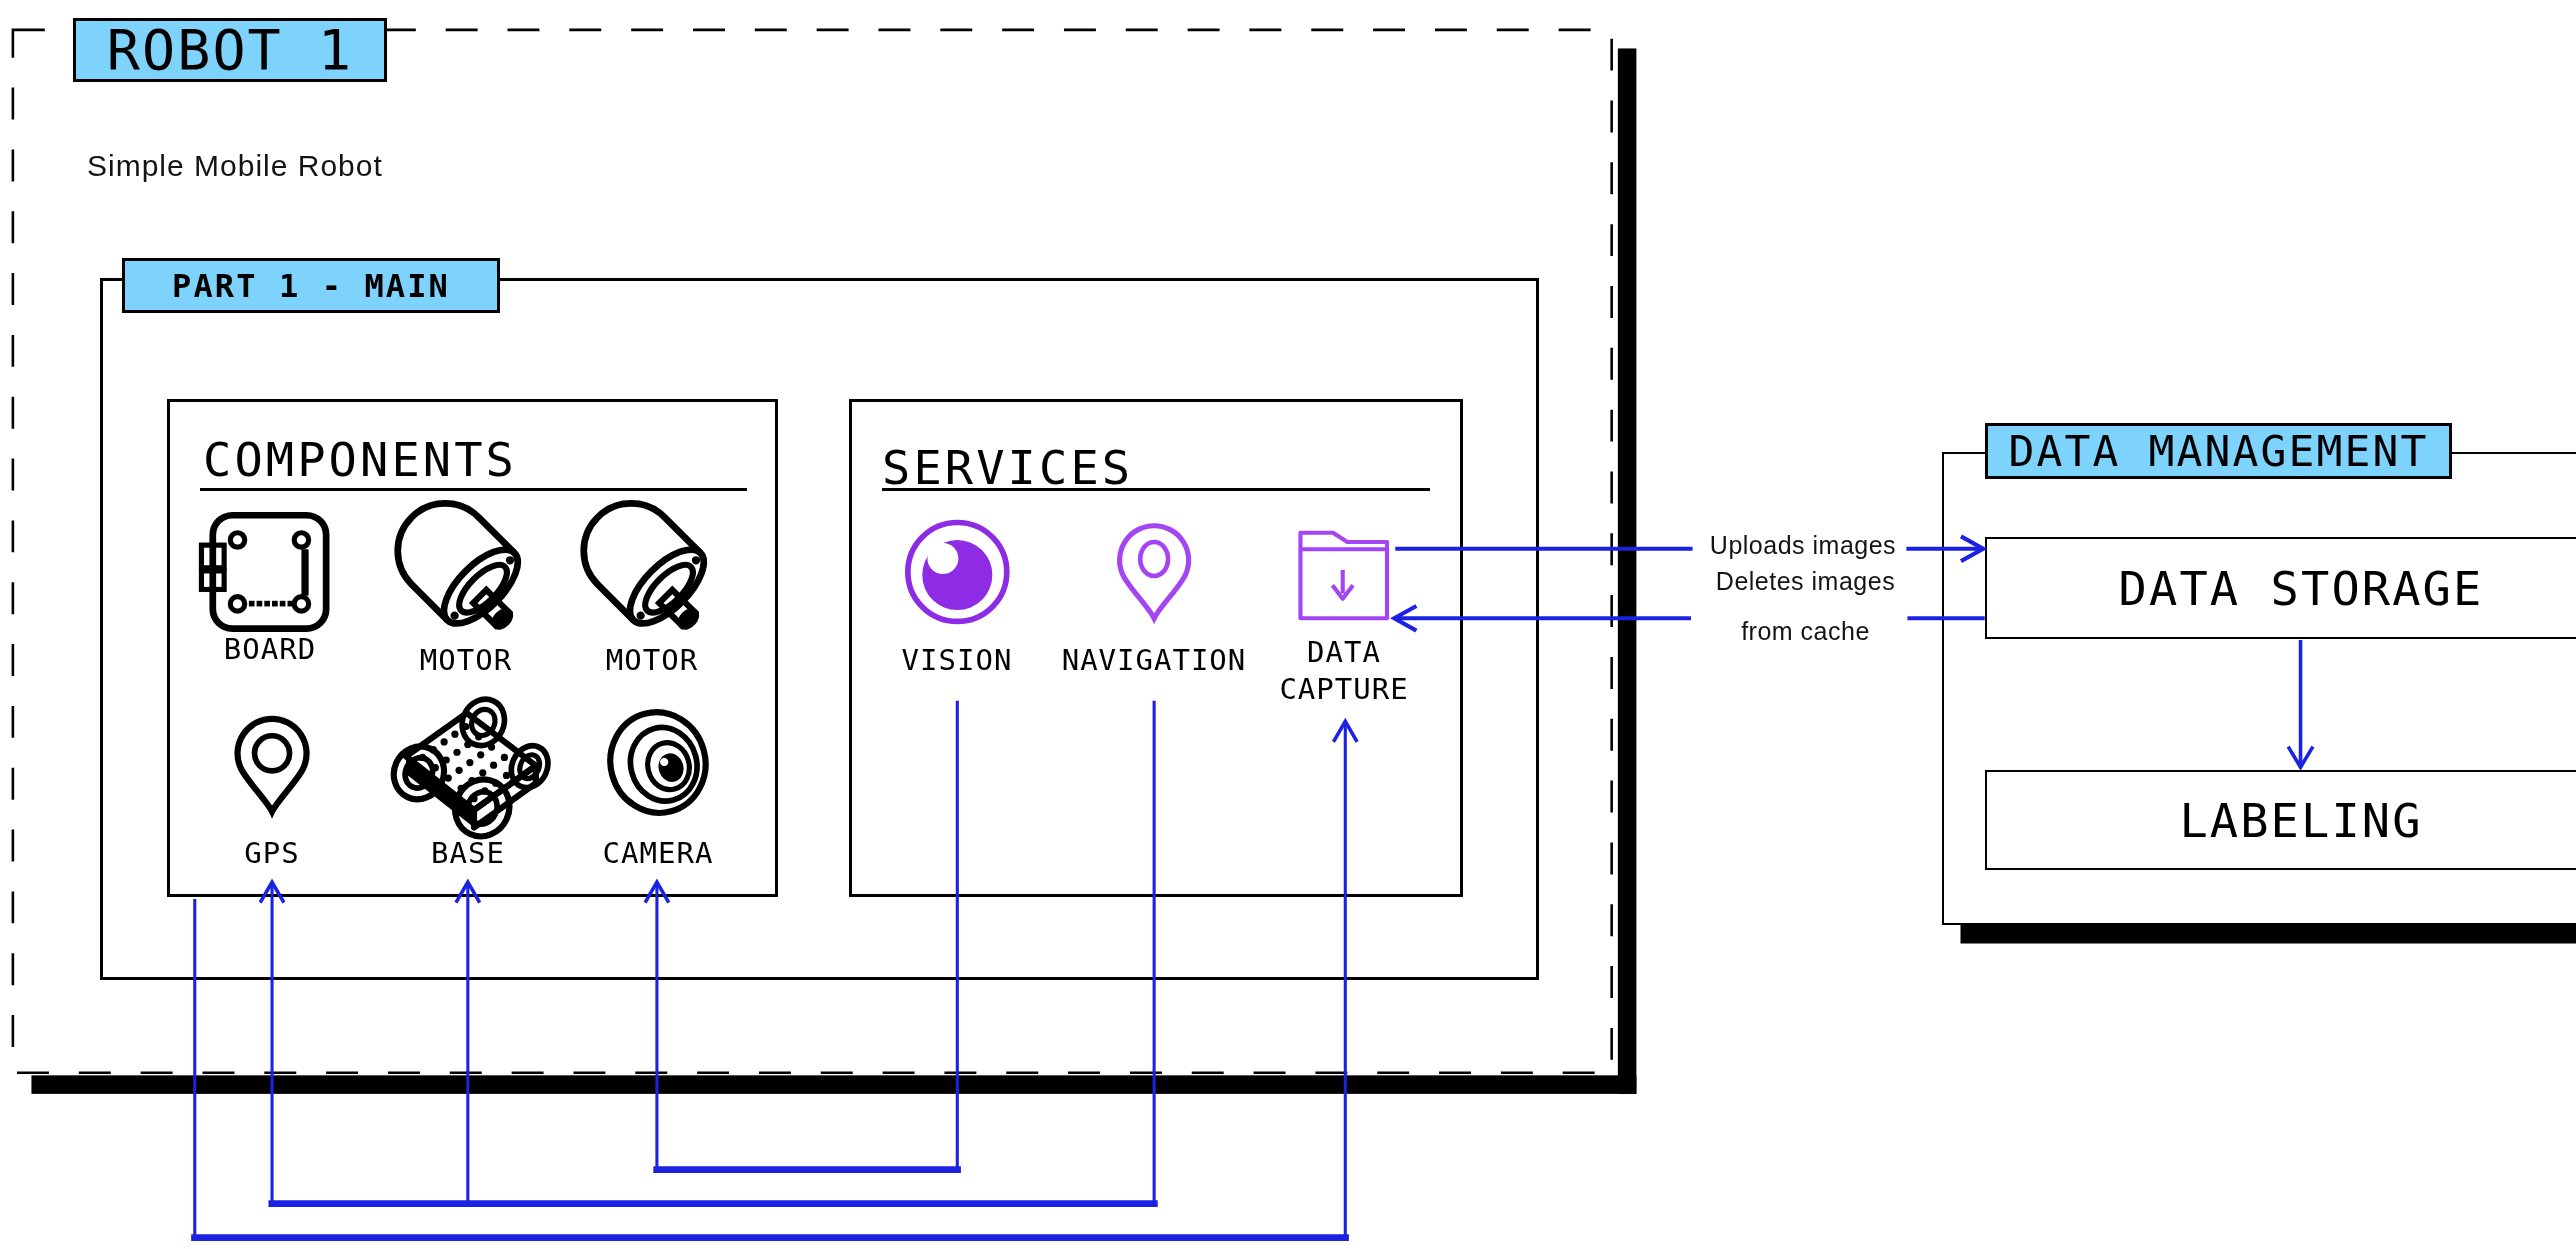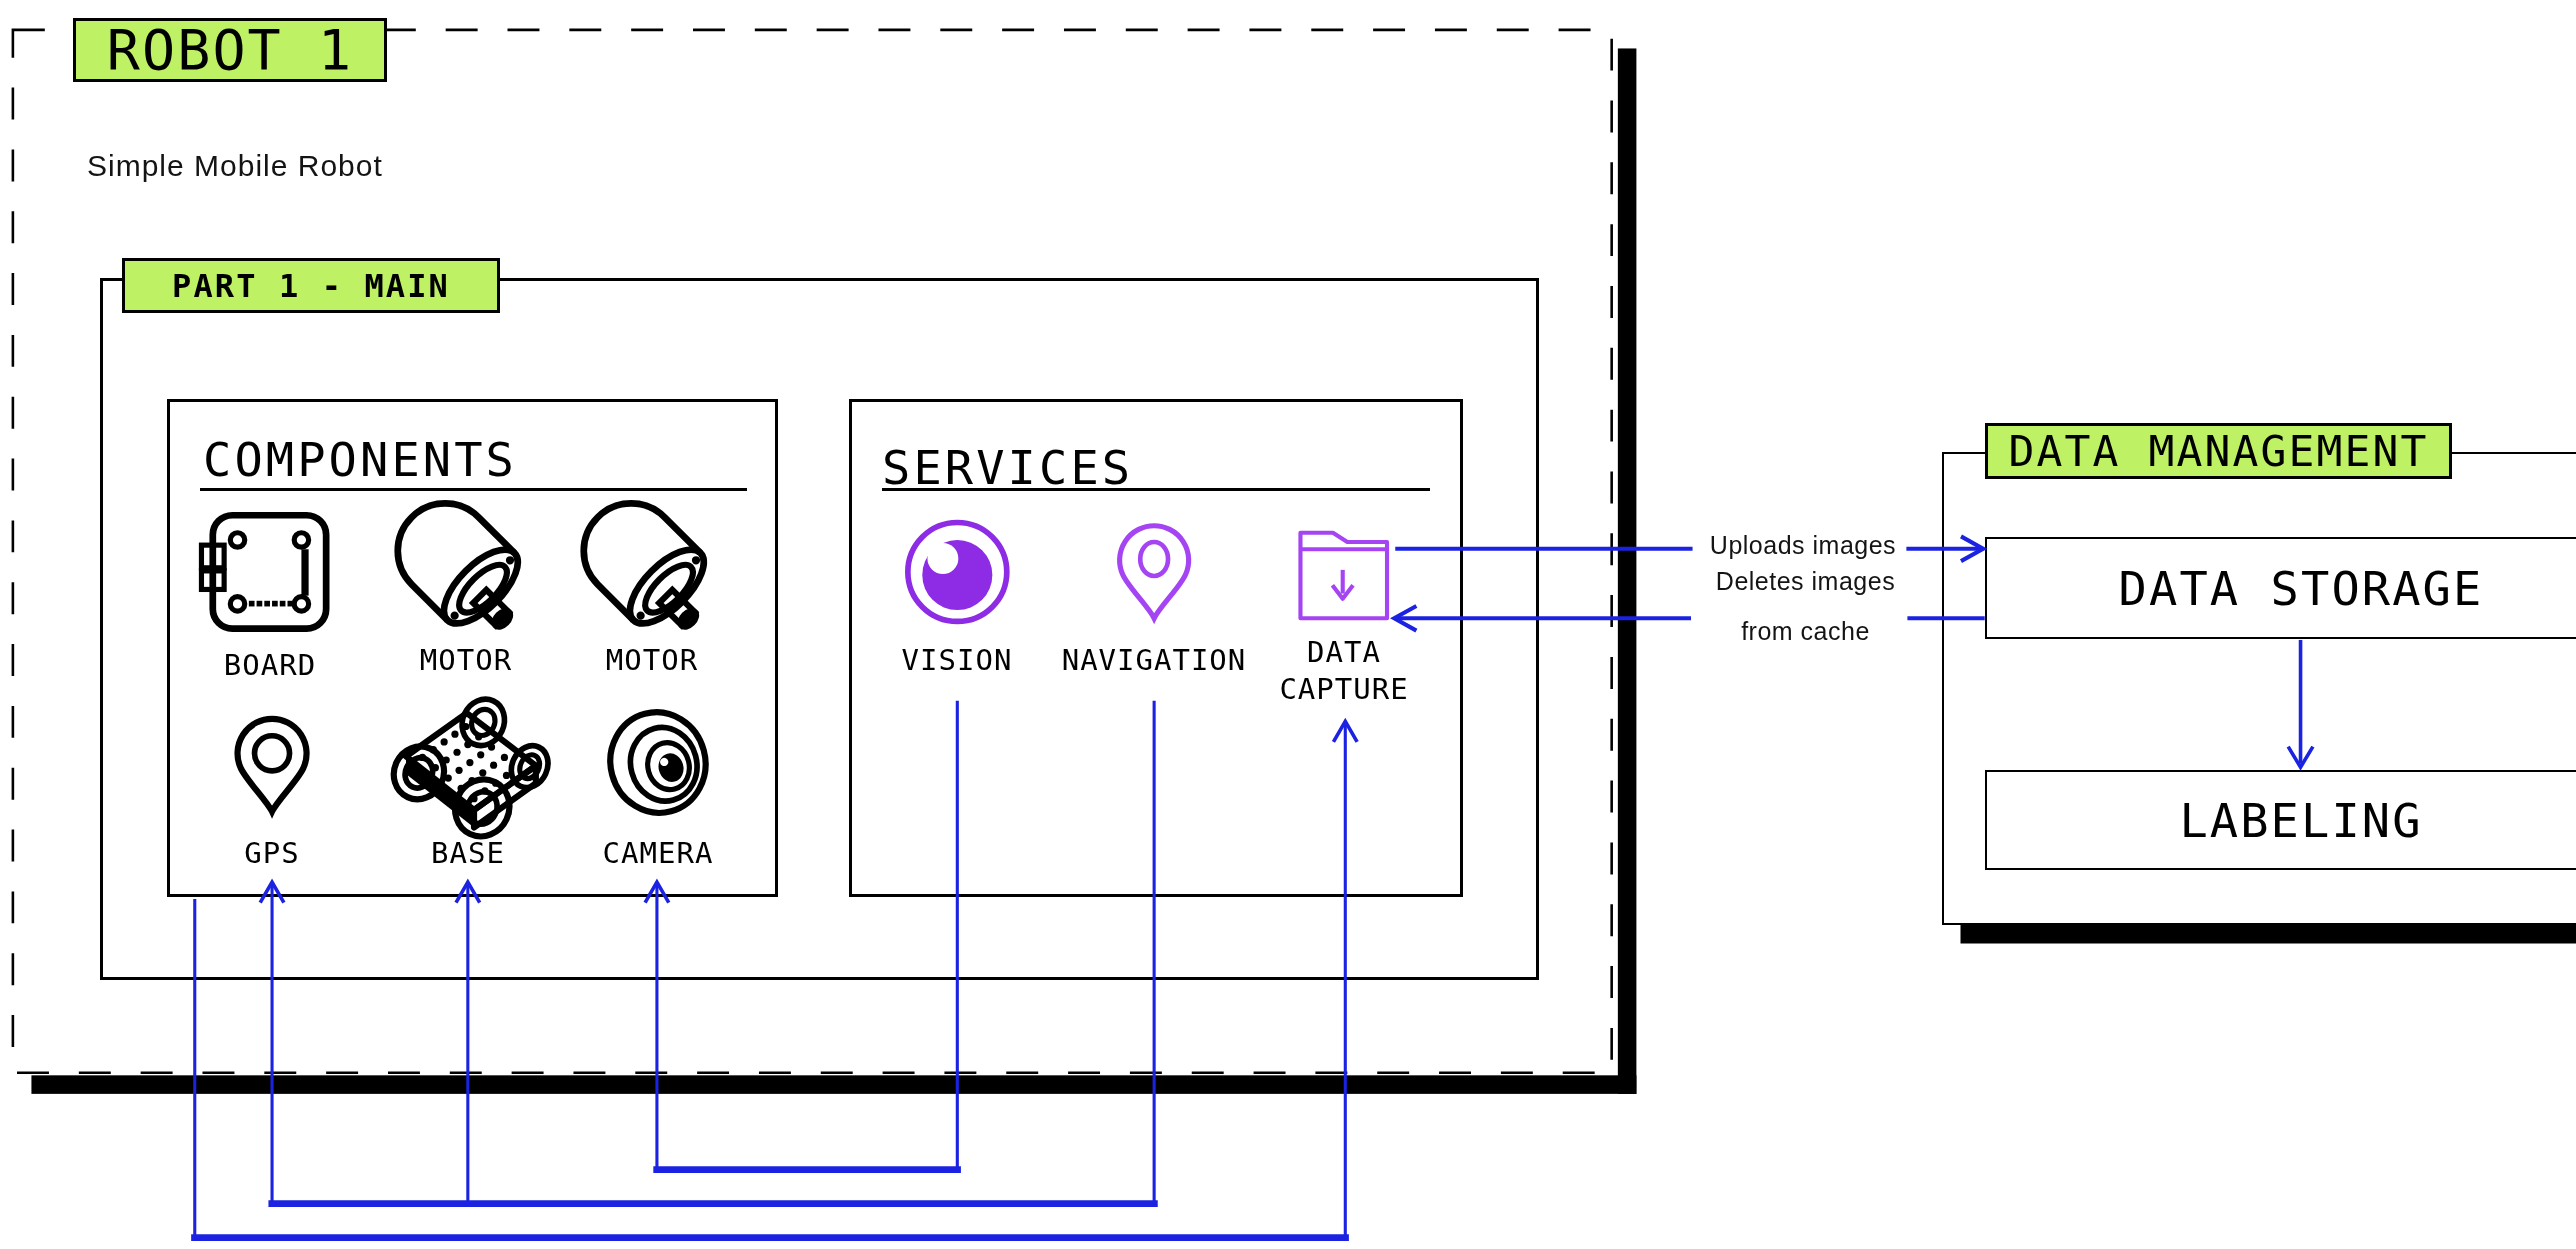--- a/index.html
+++ b/index.html
@@ -3,21 +3,21 @@
 <meta charset="utf-8">
 <style>
   html,body{margin:0;padding:0;background:#fff;}
   .stage{position:relative;width:2857px;height:1250px;background:#fff;overflow:hidden;
          font-family:"DejaVu Sans Mono",monospace;color:#000;}
   .layer{position:absolute;left:0;top:0;pointer-events:none;}
   .bg{z-index:0;}
   .fg{z-index:5;}
   .abs{position:absolute;box-sizing:border-box;}
   .box{border:3.1px solid #000;background:#fff;z-index:1;}
-  .labelbox{border:3.6px solid #000;background:#bef264;z-index:2;display:flex;align-items:center;justify-content:center;}
+  .labelbox{border:3.6px solid #000;background:#7dd3fc;z-index:2;display:flex;align-items:center;justify-content:center;}
   .center{display:flex;align-items:center;justify-content:center;}
   .mono-title{letter-spacing:2.1px;white-space:nowrap;}
   .section-title{position:absolute;font-size:47px;letter-spacing:3.1px;z-index:2;white-space:nowrap;}
   .rule{position:absolute;height:3.1px;background:#000;z-index:2;}
   .icon-label{position:absolute;width:196px;text-align:center;font-size:29px;letter-spacing:1px;z-index:2;white-space:nowrap;}
   .ann{position:absolute;font-family:"Liberation Sans",sans-serif;font-size:25px;color:#141414;
        text-align:center;z-index:6;white-space:nowrap;letter-spacing:0.5px;}
   .subtitle{position:absolute;font-family:"Liberation Sans",sans-serif;font-size:30px;color:#141414;
             letter-spacing:1px;z-index:2;white-space:nowrap;}
   svg .blk{stroke:#000;fill:none;}
@@ -43,21 +43,21 @@
 
   <div class="abs box" style="left:100px;top:278px;width:1439px;height:702px;"></div>
   <div class="abs labelbox mono-title" style="left:122px;top:258px;width:378px;height:55px;font-size:32px;border-width:3.1px;font-weight:bold;">
     <span>PART 1 - MAIN</span>
   </div>
 
   <div class="abs box" style="left:167px;top:399px;width:611px;height:498px;"></div>
   <div class="section-title" style="left:203px;top:432px;">COMPONENTS</div>
   <div class="rule" style="left:200px;top:488px;width:547px;"></div>
 
-  <div class="icon-label" style="left:172px;top:648px;">BOARD</div>
+  <div class="icon-label" style="left:172px;top:632px;">BOARD</div>
   <div class="icon-label" style="left:368px;top:643px;">MOTOR</div>
   <div class="icon-label" style="left:554px;top:643px;">MOTOR</div>
   <div class="icon-label" style="left:174px;top:836px;">GPS</div>
   <div class="icon-label" style="left:370px;top:836px;">BASE</div>
   <div class="icon-label" style="left:560px;top:836px;">CAMERA</div>
 
   <div class="abs box" style="left:849px;top:399px;width:614px;height:498px;"></div>
   <div class="section-title" style="left:882px;top:440px;">SERVICES</div>
   <div class="rule" style="left:882px;top:488px;width:548px;"></div>
 

